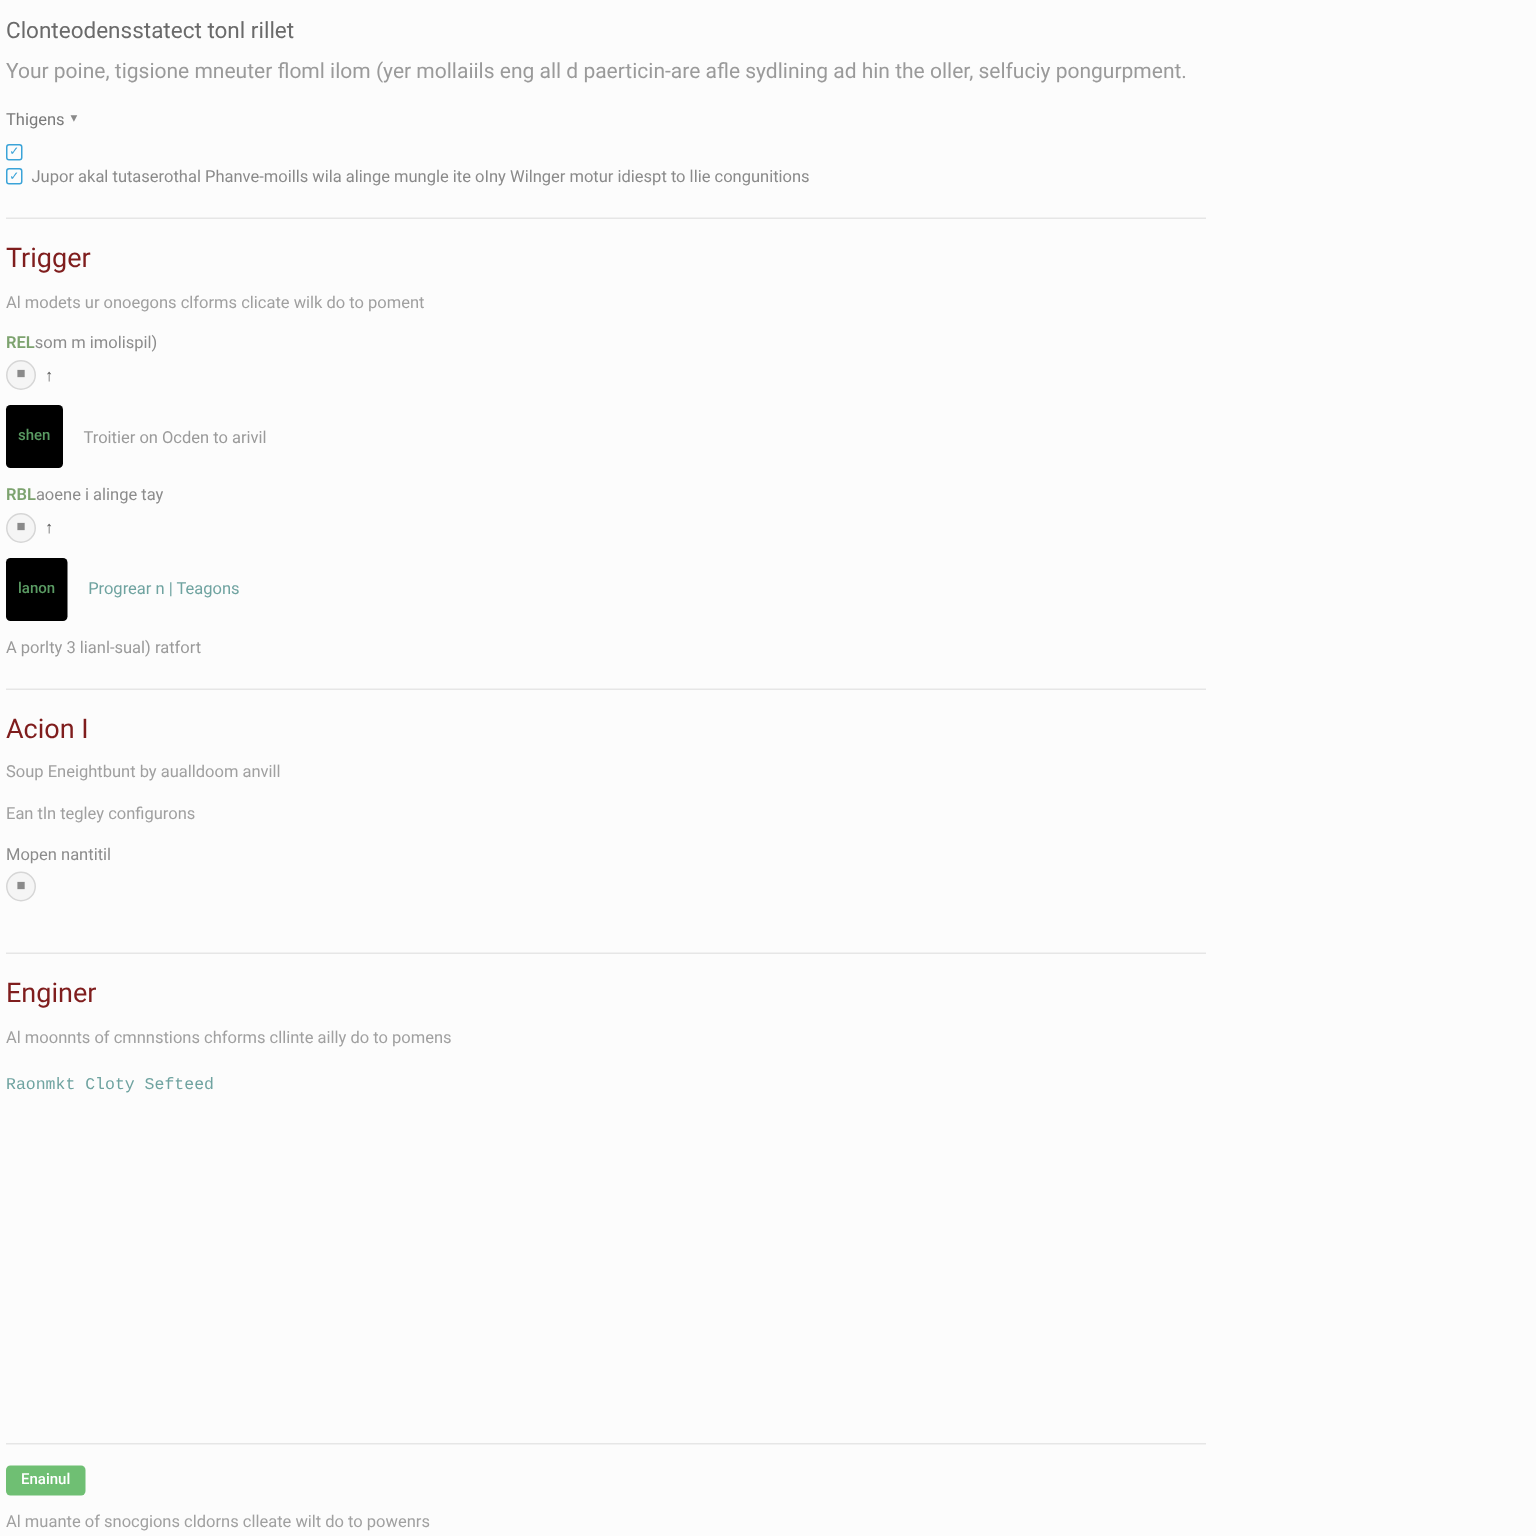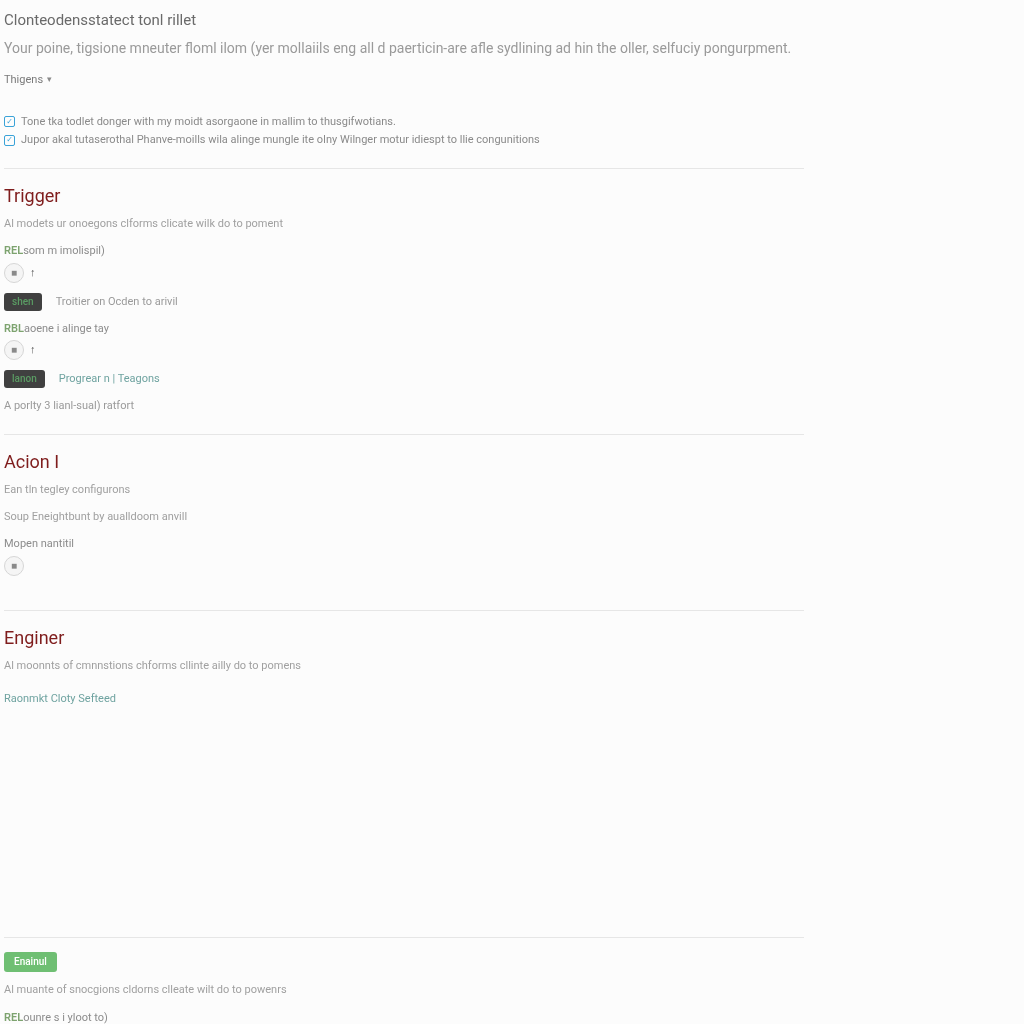--- a/index.html
+++ b/index.html
@@ -13,21 +13,21 @@
   h1.page-title {
     font-size: 15px; font-weight: 400; color: #6a6a6a;
     margin-bottom: 8px;
   }
   .sub {
     font-size: 14px; color: #9a9a9a; margin-bottom: 12px;
   }
   .dropdown {
     display: inline-flex; align-items: center; gap: 4px;
     font-size: 11px; color: #7a7a7a; cursor: pointer;
-    margin-bottom: 24px;
+    margin-bottom: 6px;
   }
   .dropdown .chev { color: #8a8a8a; font-size: 9px; }
   .checkrow {
     display: flex; align-items: center; gap: 6px;
     font-size: 11px; color: #8a8a8a; margin: 3px 0;
   }
   .check {
     width: 11px; height: 11px; border: 1px solid #3aa3d8;
     border-radius: 2px; display: inline-flex;
     align-items: center; justify-content: center;
@@ -48,54 +48,53 @@
   .field-label .rel { color: #7da36f; font-weight: 600; }
   .stepper-row { display: flex; align-items: center; gap: 6px; }
   .stepper {
     width: 20px; height: 20px; border-radius: 50%;
     border: 1px solid #d6d6d6; background: #f5f5f5;
     display: inline-flex; align-items: center; justify-content: center;
     font-size: 10px; color: #8a8a8a; cursor: pointer;
   }
   .uparrow { font-size: 11px; color: #555; cursor: pointer; }
   .pill {
-    display: inline-block; padding: 2px 8px; border-radius: 3px;
+    display: inline-block; padding: 14px 8px; border-radius: 3px;
     font-size: 10px; font-weight: 500;
-    background: #404040; color: #5a9b63; margin-right: 8px;
+    background: #000000; color: #5a9b63; margin-right: 8px;
   }
   .pill-solid {
     display: inline-block; padding: 3px 10px; border-radius: 3px;
     font-size: 10px; font-weight: 500;
     background: #6fbf73; color: #fff;
   }
   .pill-text-row {
     display: flex; align-items: center; gap: 6px; margin: 10px 0;
     font-size: 11px; color: #9a9a9a;
   }
-  .linkish { color: #6fa3a0; font-size: 11px; margin-top: 6px; display: inline-block; }
+  .linkish { color: #6fa3a0; font-size: 11px; margin-top: 6px; display: inline-block; font-family: Liberation Mono, monospace; }
   .plain { font-size: 11px; color: #9a9a9a; margin: 10px 0; }
   .big-gap { height: 210px; }
 </style>
 </head>
 <body>
 
 <div class="page">
 
   
   <h1 class="page-title">Clonteodensstatect tonl rillet</h1>
   <div class="sub">Your poine, tigsione mneuter floml ilom (yer mollaiils eng all d paerticin-are afle sydlining ad hin the oller, selfuciy pongurpment.</div>
 
   <div class="dropdown">
     <span>Thigens</span>
     <span class="chev">▾</span>
   </div>
 
   <div class="checkrow">
     <span class="check">✓</span>
-    <span>Tone tka todlet donger with my moidt asorgaone in mallim to thusgifwotians.</span>
   </div>
   <div class="checkrow">
     <span class="check">✓</span>
     <span>Jupor akal tutaserothal Phanve-moills wila alinge mungle ite oIny Wilnger motur idiespt to llie congunitions</span>
   </div>
 
   <hr class="section-hr">
 
   
   <h2 class="section">Trigger</h2>
@@ -126,22 +125,22 @@
     <span class="pill">lanon</span>
     <span style="color:#6fa3a0">Progrear n | Teagons</span>
   </div>
 
   <div class="plain">A porlty 3 lianl-sual) ratfort</div>
 
   <hr class="section-hr">
 
   
   <h2 class="section">Acion I</h2>
+  <div class="desc">Soup Eneightbunt by aualldoom anvill</div>
   <div class="desc">Ean tln tegley configurons</div>
-  <div class="desc">Soup Eneightbunt by aualldoom anvill</div>
 
   <div class="field-label">Mopen nantitil</div>
   <div class="stepper-row">
     <span class="stepper">■</span>
   </div>
 
   <hr class="section-hr" style="margin-top:34px;">
 
   
   <h2 class="section">Enginer</h2>

